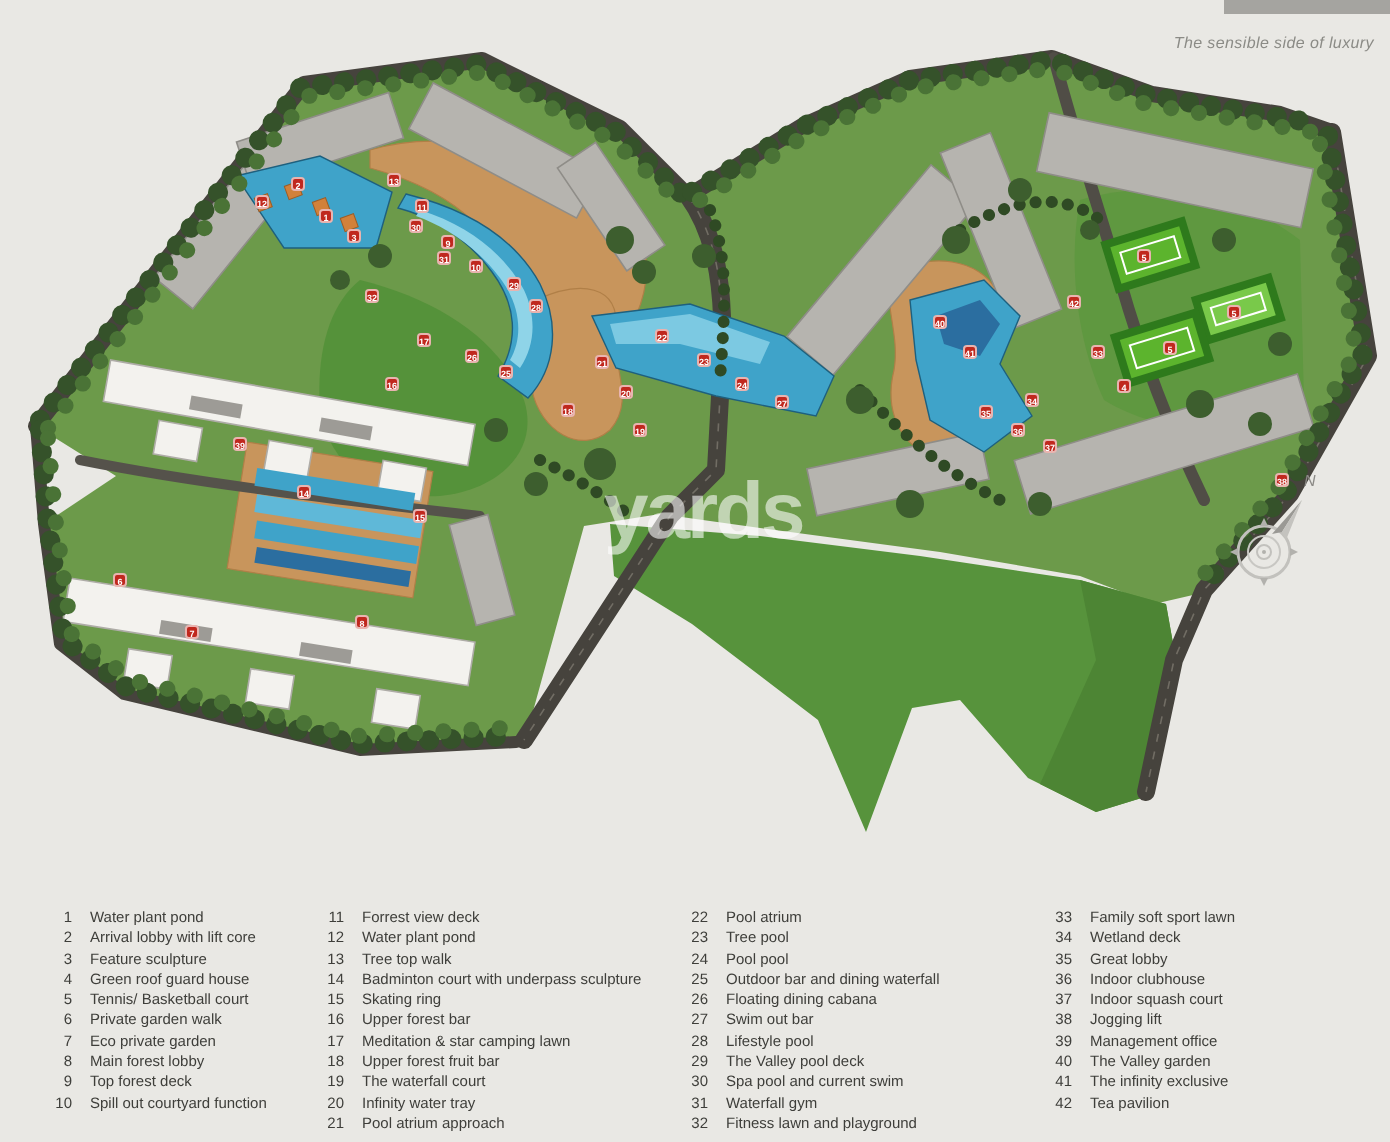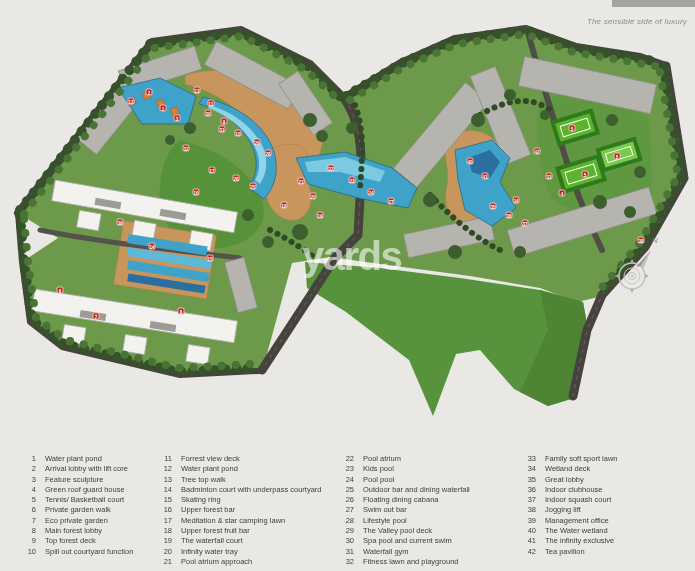--- a/index.html
+++ b/index.html
@@ -314,21 +314,21 @@
         <div class="legend-row">
           <span class="legend-num">12</span>
           <span class="legend-label">Water plant pond</span>
         </div>
         <div class="legend-row">
           <span class="legend-num">13</span>
           <span class="legend-label">Tree top walk</span>
         </div>
         <div class="legend-row">
           <span class="legend-num">14</span>
-          <span class="legend-label">Badminton court with underpass courtyard</span>
+          <span class="legend-label">Badminton court with underpass sculpture</span>
         </div>
         <div class="legend-row">
           <span class="legend-num">15</span>
           <span class="legend-label">Skating ring</span>
         </div>
         <div class="legend-row">
           <span class="legend-num">16</span>
           <span class="legend-label">Upper forest bar</span>
         </div>
         <div class="legend-row">
@@ -352,21 +352,21 @@
           <span class="legend-label">Pool atrium approach</span>
         </div>
       </div>
       <div class="legend-col col-2">
         <div class="legend-row">
           <span class="legend-num">22</span>
           <span class="legend-label">Pool atrium</span>
         </div>
         <div class="legend-row">
           <span class="legend-num">23</span>
-          <span class="legend-label">Kids pool</span>
+          <span class="legend-label">Tree pool</span>
         </div>
         <div class="legend-row">
           <span class="legend-num">24</span>
           <span class="legend-label">Pool pool</span>
         </div>
         <div class="legend-row">
           <span class="legend-num">25</span>
           <span class="legend-label">Outdoor bar and dining waterfall</span>
         </div>
         <div class="legend-row">
@@ -422,21 +422,21 @@
         <div class="legend-row">
           <span class="legend-num">38</span>
           <span class="legend-label">Jogging lift</span>
         </div>
         <div class="legend-row">
           <span class="legend-num">39</span>
           <span class="legend-label">Management office</span>
         </div>
         <div class="legend-row">
           <span class="legend-num">40</span>
-          <span class="legend-label">The Water wetland</span>
+          <span class="legend-label">The Valley garden</span>
         </div>
         <div class="legend-row">
           <span class="legend-num">41</span>
           <span class="legend-label">The infinity exclusive</span>
         </div>
         <div class="legend-row">
           <span class="legend-num">42</span>
           <span class="legend-label">Tea pavilion</span>
         </div>
       </div>

